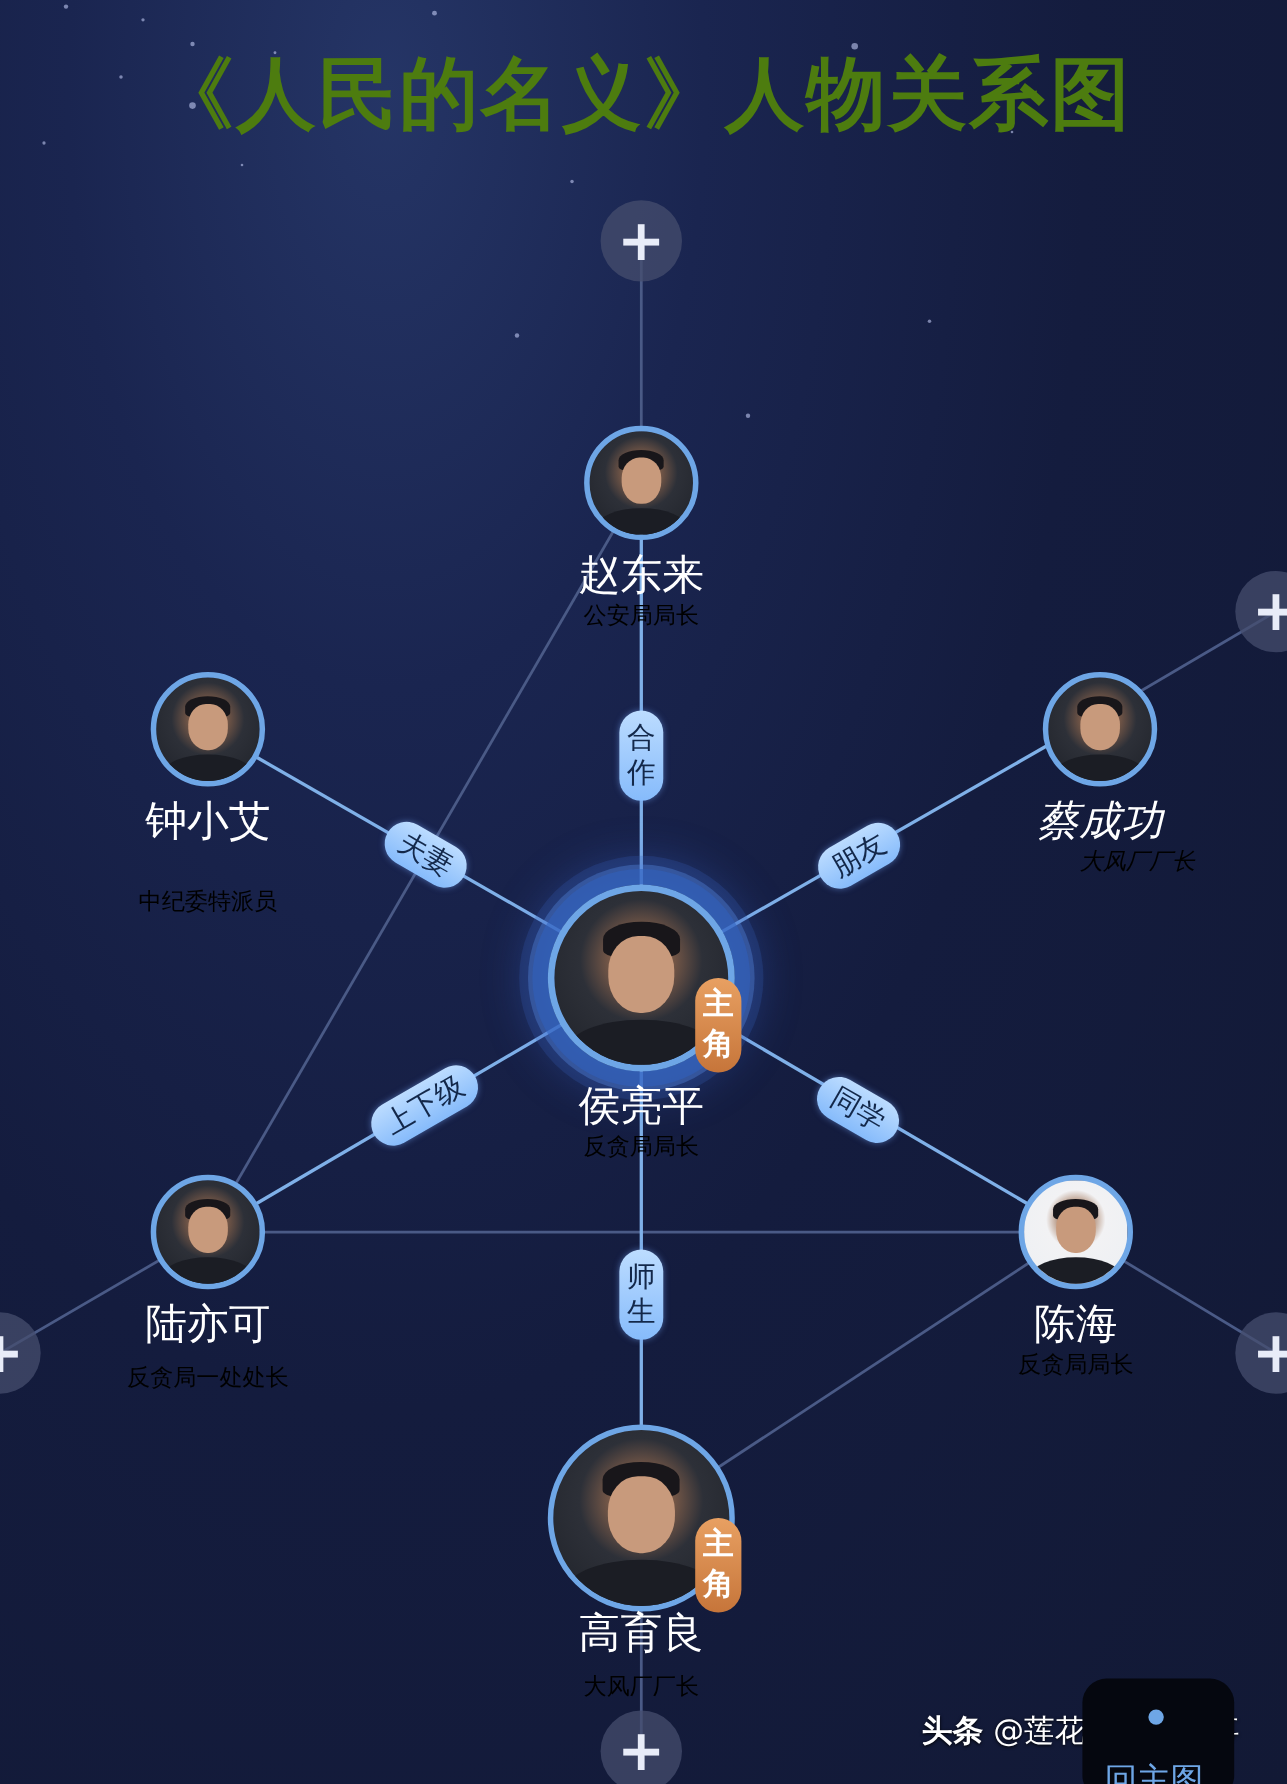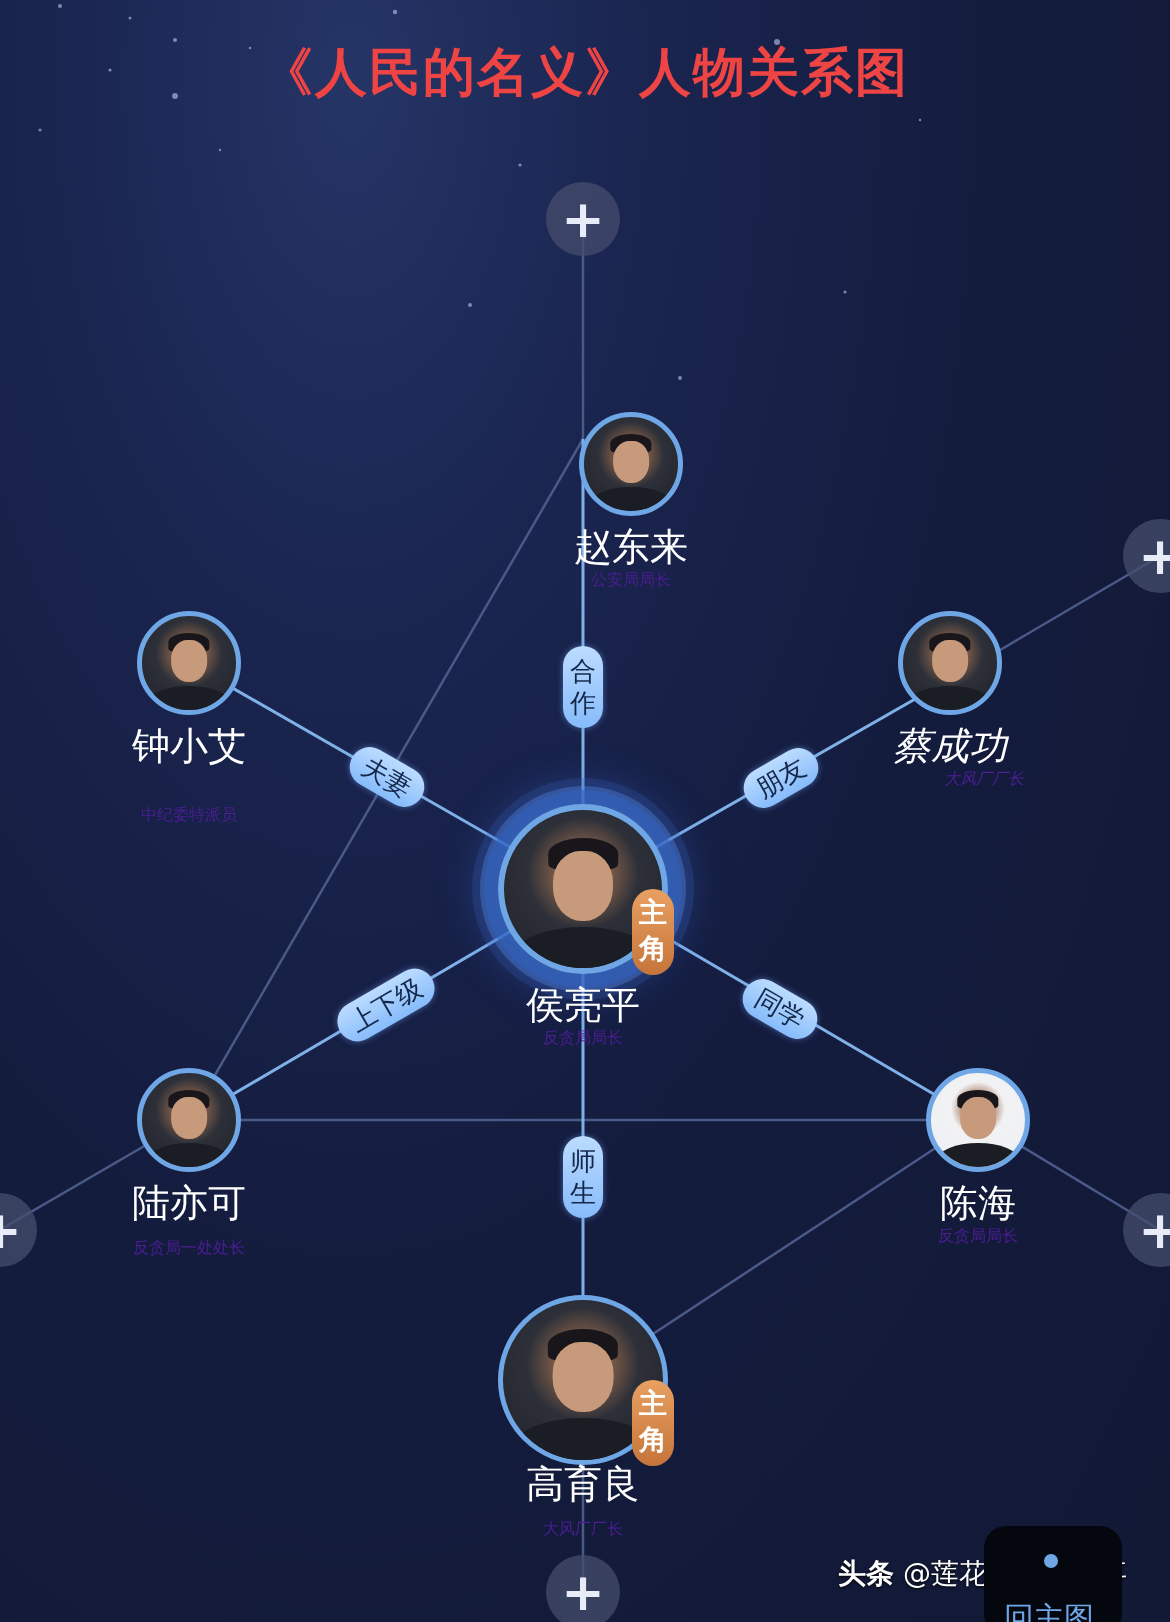--- a/index.html
+++ b/index.html
@@ -5,21 +5,21 @@
   html, body { margin: 0; padding: 0; }
   body {
     width: 1170px; height: 1622px; overflow: hidden; position: relative;
     background: radial-gradient(ellipse at 30% 5%, #253566 0%, #1a2550 25%, #141c3e 55%, #121935 100%);
     font-family: "DejaVu Sans", "Liberation Sans", sans-serif;
     color: #fff;
   }
   .stars { position: absolute; inset: 0; pointer-events: none; }
   .title {
     position: absolute; top: 38px; left: 0; width: 1170px; text-align: center;
-    font-size: 52px; font-weight: bold; letter-spacing: 2px; color: #ef4444;
+    font-size: 72px; font-weight: bold; letter-spacing: 2px; color: #4d7c0f;
   }
   svg.graph { position: absolute; left: 0; top: 0; }
   .node { position: absolute; transform: translate(-50%, -50%); }
   .avatar {
     width: 104px; height: 104px; border-radius: 50%;
     border: 5px solid #6ea6e6; box-sizing: border-box;
     background: radial-gradient(circle at 50% 40%, #c9a48a 0%, #7a5a48 22%, #2d3038 45%, #1e2128 100%);
     overflow: hidden; position: relative;
   }
   .avatar.light { background: radial-gradient(circle at 50% 38%, #d9b79c 0%, #a88066 18%, #f2f2f4 36%, #eceff3 100%); }
@@ -31,21 +31,21 @@
   .face { position: absolute; left: 50%; top: 26%; width: 38%; height: 44%; transform: translateX(-50%); border-radius: 45% 45% 48% 48%; background: #c89a7c; }
   .body-shape { position: absolute; left: 50%; bottom: -10%; width: 86%; height: 36%; transform: translateX(-50%); border-radius: 50% 50% 0 0; background: #1b1d24; }
   .hair { position: absolute; left: 50%; top: 18%; width: 44%; height: 20%; transform: translateX(-50%); border-radius: 50% 50% 20% 20%; background: #18161a; }
   .lead-badge {
     position: absolute; width: 42px; height: 86px; border-radius: 21px;
     background: linear-gradient(180deg, #e8a062 0%, #c6753a 100%);
     color: #fff; font-size: 28px; line-height: 36px; text-align: center;
     padding-top: 6px; box-sizing: border-box; font-weight: bold;
   }
   .name { position: absolute; left: 50%; transform: translateX(-50%); white-space: nowrap; font-size: 38px; color: #ffffff; }
-  .role { position: absolute; left: 50%; transform: translateX(-50%); white-space: nowrap; font-size: 16px; color: #4c1d95; }
+  .role { position: absolute; left: 50%; transform: translateX(-50%); white-space: nowrap; font-size: 21px; color: #000000; }
   .plus-btn {
     position: absolute; width: 74px; height: 74px; border-radius: 50%;
     background: rgba(70,78,110,0.75); transform: translate(-50%, -50%);
     display: flex; align-items: center; justify-content: center;
     color: #e8ecf8; font-size: 52px; font-weight: bold; line-height: 1;
   }
   .rel-label {
     position: absolute; transform: translate(-50%, -50%);
     background: linear-gradient(180deg, #bcdcff 0%, #86bbfb 100%);
     color: #13284a; font-size: 26px; border-radius: 20px; text-align: center;
@@ -104,39 +104,39 @@
     <line x1="583" y1="889" x2="583" y2="1380" stroke="#7fb0e8" stroke-width="3"></line>
   </svg>
 
 <div id="nodes-layer">
     <div class="rel-label vert" style="left: 583px; top: 687px;">合<br>作</div>
     <div class="rel-label horiz" style="left: 387px; top: 777px; transform: translate(-50%, -50%) rotate(30deg);">夫妻</div>
     <div class="rel-label horiz" style="left: 781px; top: 778px; transform: translate(-50%, -50%) rotate(-30deg);">朋友</div>
     <div class="rel-label horiz" style="left: 386px; top: 1005px; transform: translate(-50%, -50%) rotate(-30deg);">上下级</div>
     <div class="rel-label horiz" style="left: 780px; top: 1009px; transform: translate(-50%, -50%) rotate(30deg);">同学</div>
     <div class="rel-label vert" style="left: 583px; top: 1177px;">师<br>生</div>
-    <div class="node" style="left: 583px; top: 464px; width: 104px; height: 104px; margin-left: 48px;">
+    <div class="node" style="left: 583px; top: 439px; width: 104px; height: 104px;">
       <div class="avatar">
         <div class="body-shape"></div>
         <div class="hair"></div>
         <div class="face"></div>
       </div>
       <div class="name" style="top: 110px;">赵东来</div>
       <div class="role" style="top: 158px;">公安局局长</div>
     </div>
     <div class="node" style="left: 189px; top: 663px; width: 104px; height: 104px; font-family: Liberation Serif, serif;">
       <div class="avatar">
         <div class="body-shape"></div>
         <div class="hair"></div>
         <div class="face"></div>
       </div>
       <div class="name" style="top: 110px;">钟小艾</div>
       <div class="role" style="top: 158px; margin-top: 36px;">中纪委特派员</div>
     </div>
-    <div class="node" style="left: 950px; top: 663px; width: 104px; height: 104px; font-style: italic;">
+    <div class="node" style="left: 1000px; top: 663px; width: 104px; height: 104px; font-style: italic;">
       <div class="avatar">
         <div class="body-shape"></div>
         <div class="hair"></div>
         <div class="face"></div>
       </div>
       <div class="name" style="top: 110px;">蔡成功</div>
       <div class="role" style="top: 158px; margin-left: 34px;">大风厂厂长</div>
     </div>
     <div class="node" style="left: 189px; top: 1120px; width: 104px; height: 104px;">
       <div class="avatar">

